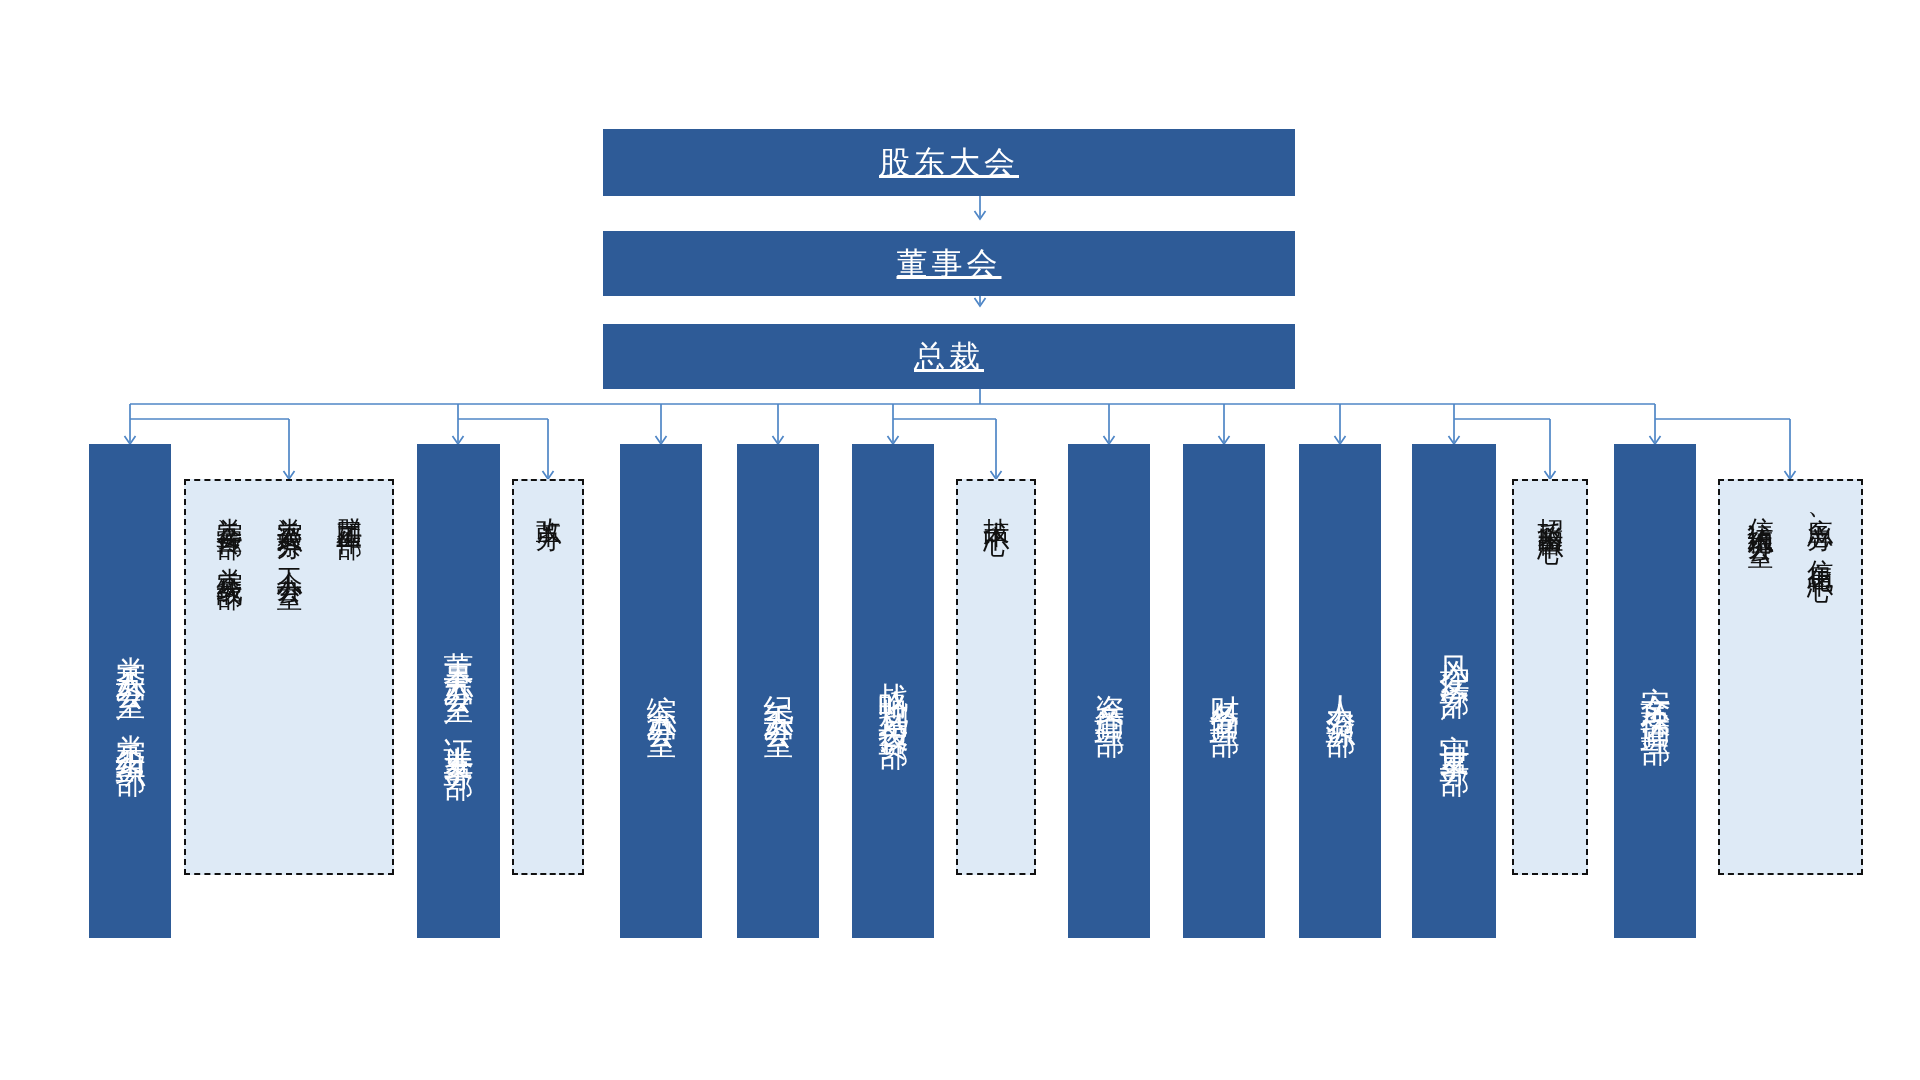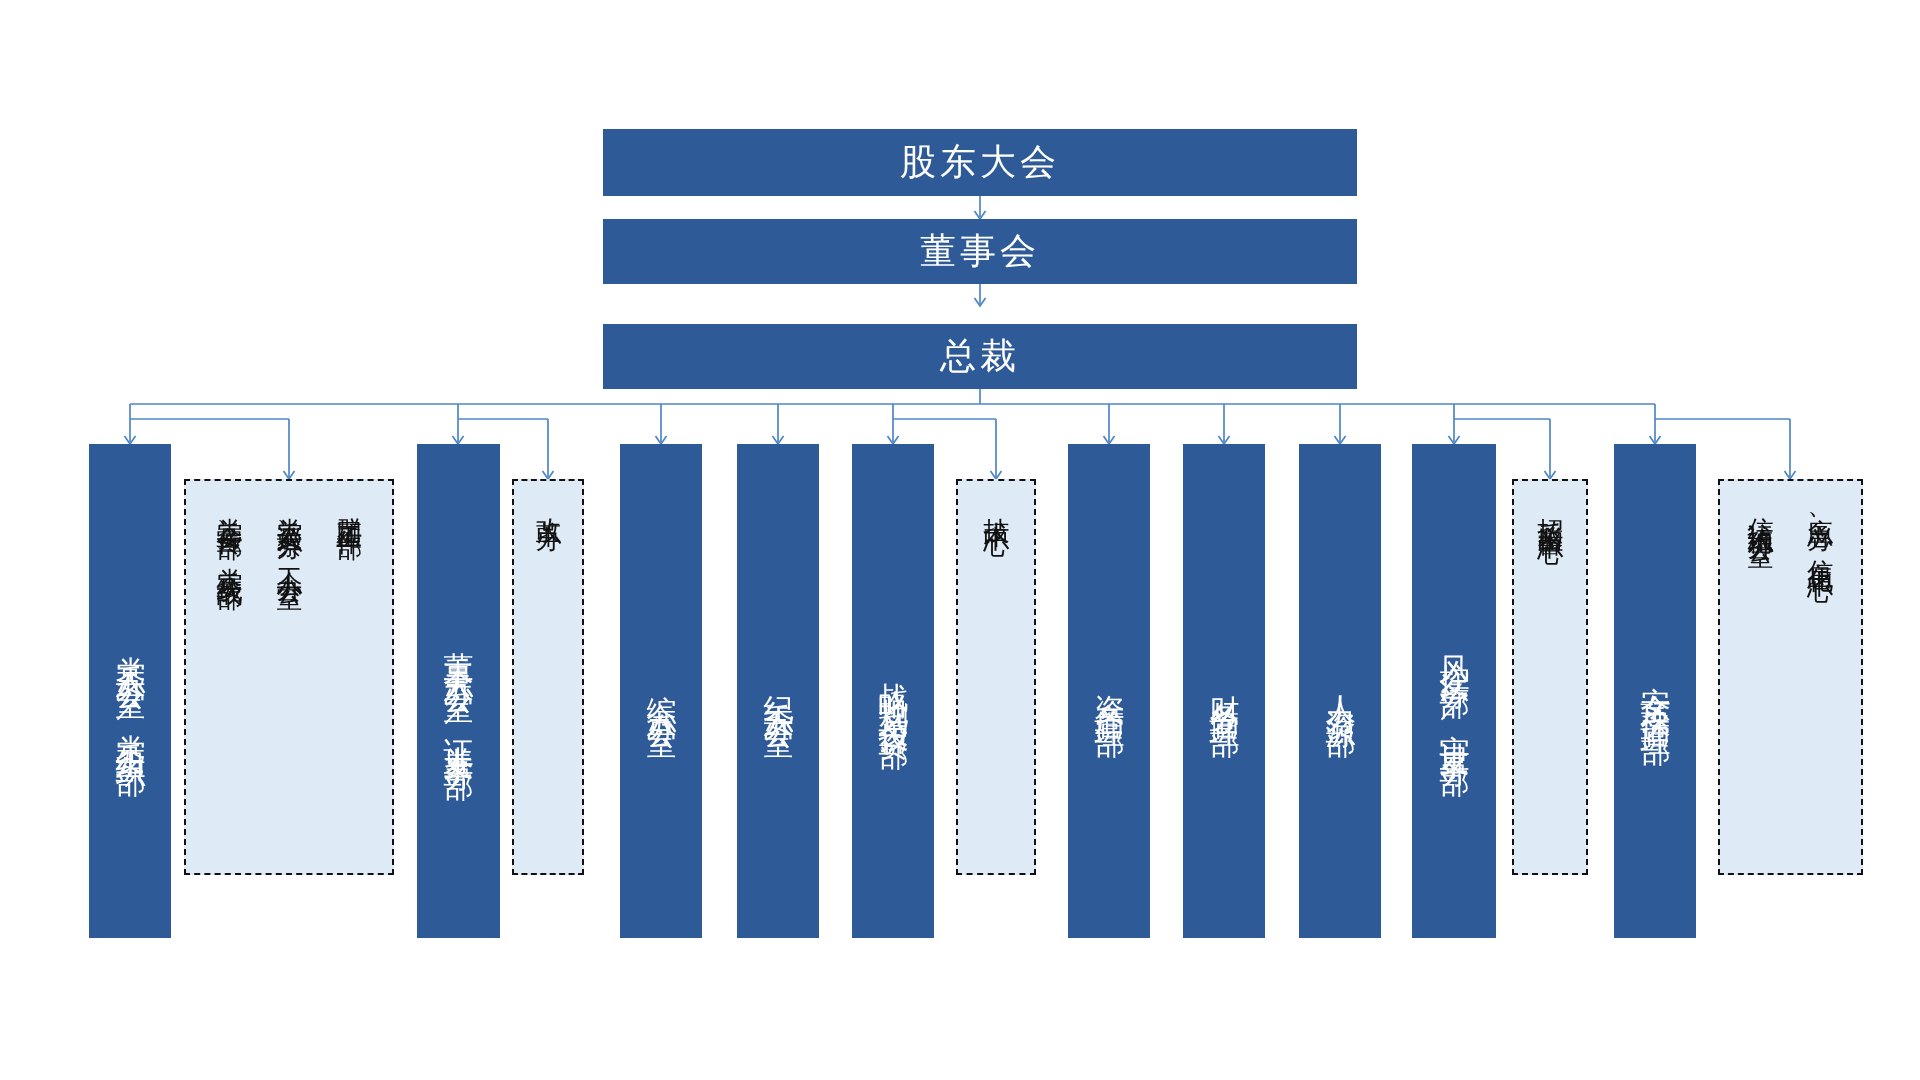--- a/index.html
+++ b/index.html
@@ -10,25 +10,25 @@
     position: relative;
     overflow: hidden;
   }
   #connectors {
     position: absolute; left: 0; top: 0;
     width: 1920px; height: 1080px;
     pointer-events: none;
   }
   .top-bar {
     position: absolute;
-    left: 603px; width: 754px;
+    left: 603px; width: 692px;
     background: var(--solid-fill, #2E5B97);
     color: var(--solid-text, #ffffff);
     display: flex; align-items: center; justify-content: center;
-    font-size: 36px; letter-spacing: 4px;
+    font-size: 31px; letter-spacing: 4px; text-decoration: underline;
   }
   .dept {
     position: absolute;
     display: flex; justify-content: center;
   }
   .dept.solid {
     background: var(--solid-fill, #2E5B97);
     color: var(--solid-text, #ffffff);
     align-items: center;
   }
@@ -91,21 +91,21 @@
     <line x1="1550" y1="419" x2="1550" y2="477" stroke="#4F86C6" stroke-width="1.7"></line>
     <polyline points="1544.5,471 1550,479 1555.5,471" fill="none" stroke="#4F86C6" stroke-width="1.7"></polyline>
     <line x1="1655" y1="419" x2="1790" y2="419" stroke="#4F86C6" stroke-width="1.7"></line>
     <line x1="1790" y1="419" x2="1790" y2="477" stroke="#4F86C6" stroke-width="1.7"></line>
     <polyline points="1784.5,471 1790,479 1795.5,471" fill="none" stroke="#4F86C6" stroke-width="1.7"></polyline>
   </svg>
 
 <div class="top-bar" style="top:129px;height:67px">
   <span>股东大会</span>
 </div>
-<div class="top-bar" style="top:219px;height:65px">
+<div class="top-bar" style="top:231px;height:65px">
   <span>董事会</span>
 </div>
 <div class="top-bar" style="top:324px;height:65px">
   <span>总裁</span>
 </div>
 
 <div id="departments">
     <div class="dept solid" style="left: 89px; top: 444px; width: 82px; height: 494px;">
       <span class="vtext">党委办公室／党委组织部</span>
     </div>

